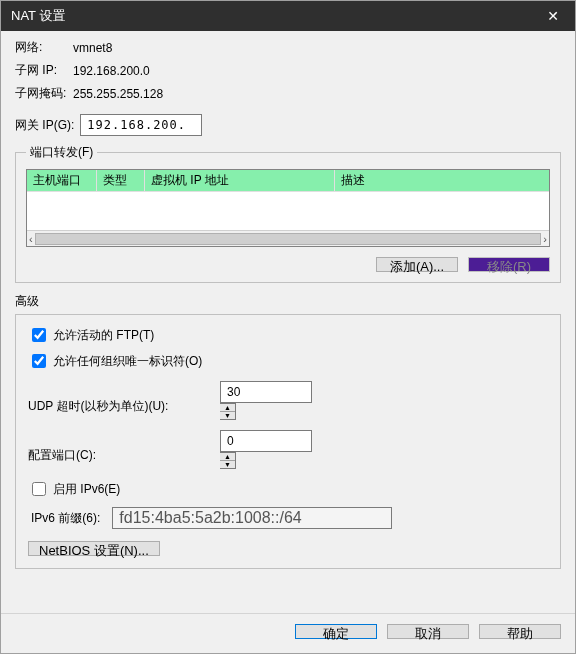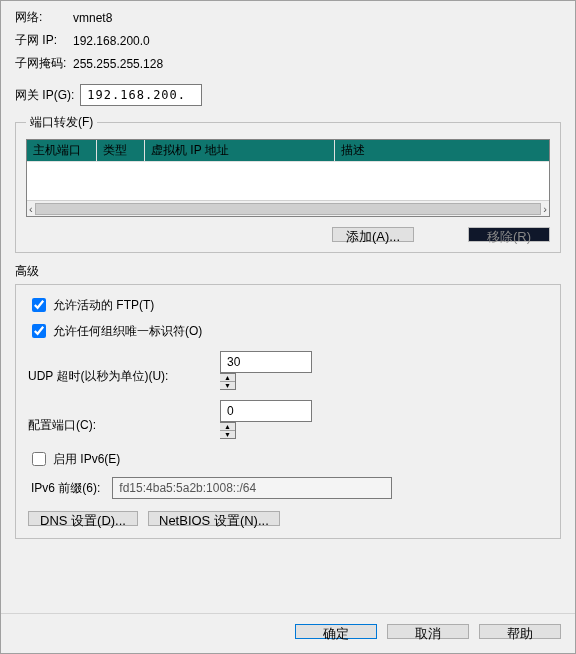--- a/index.html
+++ b/index.html
@@ -9,52 +9,56 @@
   .titlebar .close { width: 28px; text-align: center; cursor: default; font-size: 14px; }
   .content { padding: 8px 14px 10px 14px; flex: 1; overflow: hidden; font-size: 12px; color: #000; }
   .row { display: flex; align-items: center; margin-bottom: 6px; }
   .row .lbl { width: 58px; }
   .row .val { }
   .gw-row { display: flex; align-items: center; margin-top: 12px; margin-bottom: 8px; }
   .gw-row input { width: 122px; height: 22px; font-size: 12px; padding: 2px 6px; border: 1px solid #7a7a7a; background: #fff; font-family: "Consolas", monospace; letter-spacing: 1px; }
   fieldset { border: 1px solid #c0c0c0; margin: 6px 0 10px 0; padding: 8px 10px 10px 10px; }
   fieldset legend { font-size: 12px; padding: 0 4px; }
   .table-wrap { border: 1px solid #828282; background: #fff; height: 78px; overflow: hidden; position: relative; }
-  .thead { display: flex; background: #0f766e; border-bottom: 1px solid #e0e0e0; height: 22px; align-items: center; font-size: 12px; }
+  .thead { display: flex; background: #86efac; border-bottom: 1px solid #e0e0e0; height: 22px; align-items: center; font-size: 12px; }
   .thead div { border-right: 1px solid #e0e0e0; padding: 0 6px; height: 100%; display: flex; align-items: center; }
   .thead .c1 { width: 70px; }
   .thead .c2 { width: 48px; }
   .thead .c3 { width: 190px; }
   .thead .c4 { flex: 1; border-right: none; }
   .hscroll { position: absolute; bottom: 0; left: 0; right: 0; height: 16px; background: #f0f0f0; border-top: 1px solid #d0d0d0; display: flex; align-items: center; justify-content: space-between; padding: 0 2px; font-size: 11px; color: #555; }
   .hscroll .track { flex:1; margin:0 2px; height:12px; background:#cfcfcf; border:1px solid #b0b0b0; }
   .btnrow { display: flex; justify-content: flex-end; gap: 10px; margin-top: 10px; }
   button.std { min-width: 82px; height: 15px; font-size: 13px; background: #e1e1e1; border: 1px solid #adadad; cursor: default; padding: 0 10px; }
-  button.std:disabled { color: #888; background: #0f172a; border-color: #c0c0c0; margin-left: 44px; }
+  button.std:disabled { color: #888; background: #4c1d95; border-color: #c0c0c0; }
   .adv-label { margin: 8px 0 4px 0; }
   .adv-box { border: 1px solid #c0c0c0; padding: 10px 12px 12px 12px; }
   .chk { display: flex; align-items: center; margin-bottom: 6px; gap: 4px; }
   .chk input { width: 14px; height: 14px; }
   .numrow { display: flex; align-items: center; margin: 10px 0; gap: 6px; }
   .numrow .nlbl { width: 186px; margin-top: 12px; }
   .spinner { display: flex; align-items: stretch; flex-direction: column; }
   .spinner input { width: 92px; height: 22px; border: 1px solid #7a7a7a; padding: 2px 6px; font-size: 12px; }
   .spinner .btns { display: flex; flex-direction: column; width: 16px; border: 1px solid #7a7a7a; border-left: none; }
   .spinner .btns div { flex:1; background: #e6e6e6; display:flex; align-items:center; justify-content:center; font-size:7px; line-height:1; border-bottom:1px solid #a0a0a0; }
   .spinner .btns div:last-child { border-bottom:none; }
   .ipv6row { display: flex; align-items: center; margin: 8px 0 12px 3px; gap: 12px; }
-  .ipv6row input { width: 280px; height: 22px; border: 1px solid #7a7a7a; background: #f4f4f4; padding: 2px 6px; font-size: 12px; color: #555; }
+  .ipv6row input { width: 280px; height: 22px; border: 1px solid #7a7a7a; background: #f4f4f4; padding: 2px 6px; font-size: 16px; color: #555; }
   .footer { display: flex; justify-content: flex-end; gap: 10px; padding: 10px 14px 14px 11px; }
   .footer button.std.primary { border: 1px solid #0078d7; }
   .sep { border-top: 1px solid #d4d4d4; margin: 0 0 0 0; }
 </style>
 </head>
 <body>
 
 <div class="window">
+  <div class="titlebar">
+    <span>NAT 设置</span>
+    <span class="close">✕</span>
+  </div>
 
   <div class="content">
 
     <div class="row">
       <span class="lbl">网络:</span>
       <span class="val">vmnet8</span>
     </div>
     <div class="row">
       <span class="lbl">子网 IP:</span>
       <span class="val">192.168.200.0</span>
@@ -127,21 +131,20 @@
         <input type="checkbox" id="ipv6Chk" style="">
         <span>启用 IPv6(E)</span>
       </label>
 
       <div class="ipv6row">
         <span>IPv6 前缀(6):</span>
         <input type="text" disabled="" value="fd15:4ba5:5a2b:1008::/64" style="">
       </div>
 
       <div style="display:flex; gap:10px;">
-        <button class="std" style="min-width:110px;">DNS 设置(D)...</button>
         <button class="std" style="min-width:130px;">NetBIOS 设置(N)...</button>
       </div>
     </div>
   </div>
 
   <div class="sep"></div>
   <div class="footer">
     <button class="std primary">确定</button>
     <button class="std">取消</button>
     <button class="std">帮助</button>

